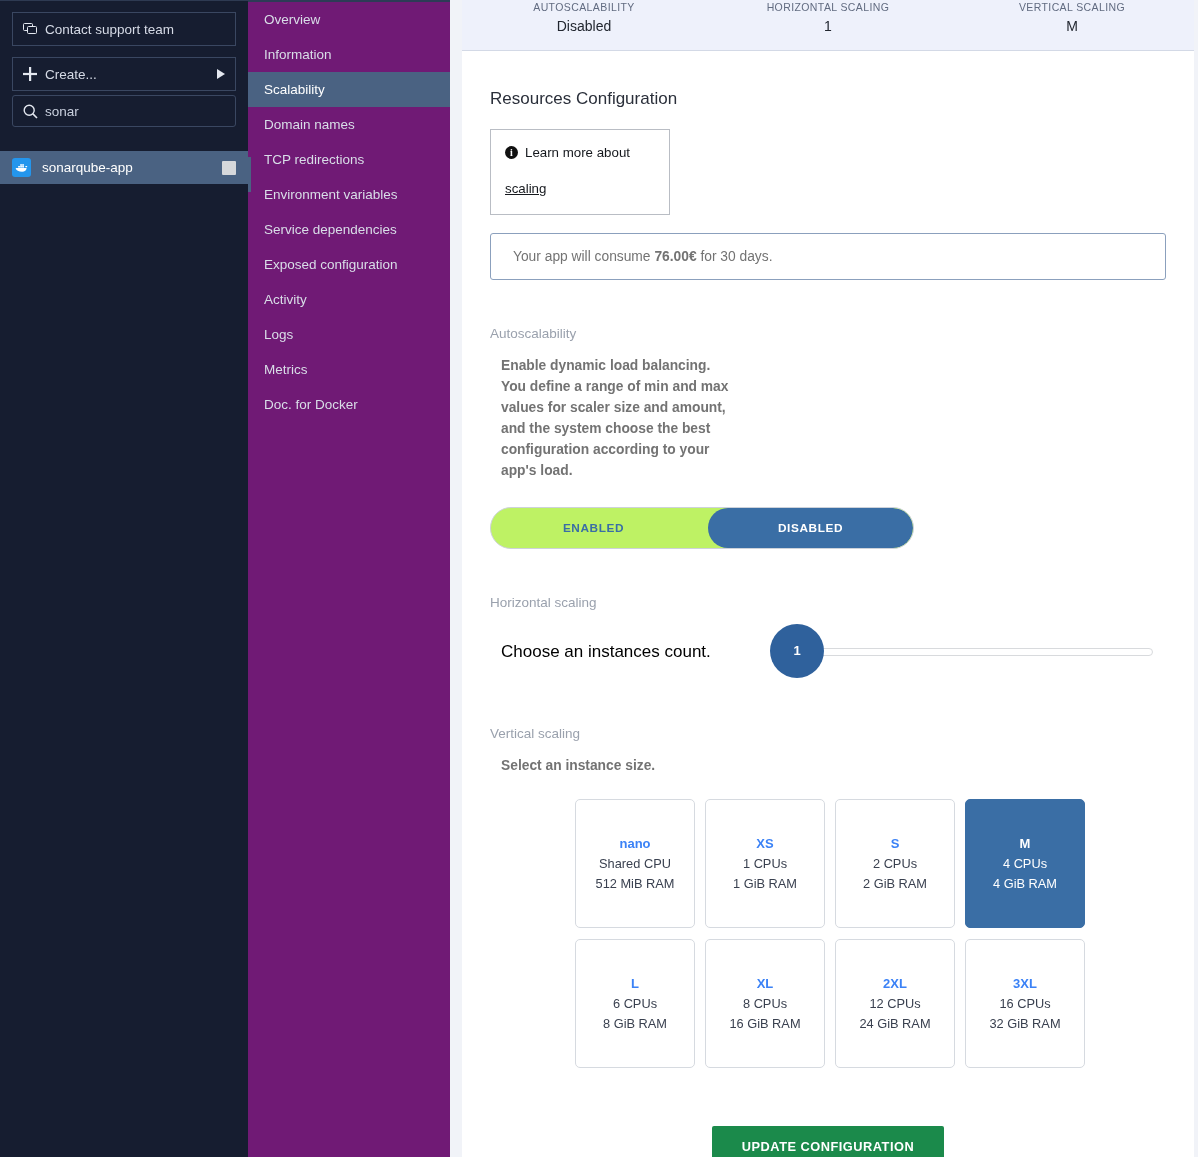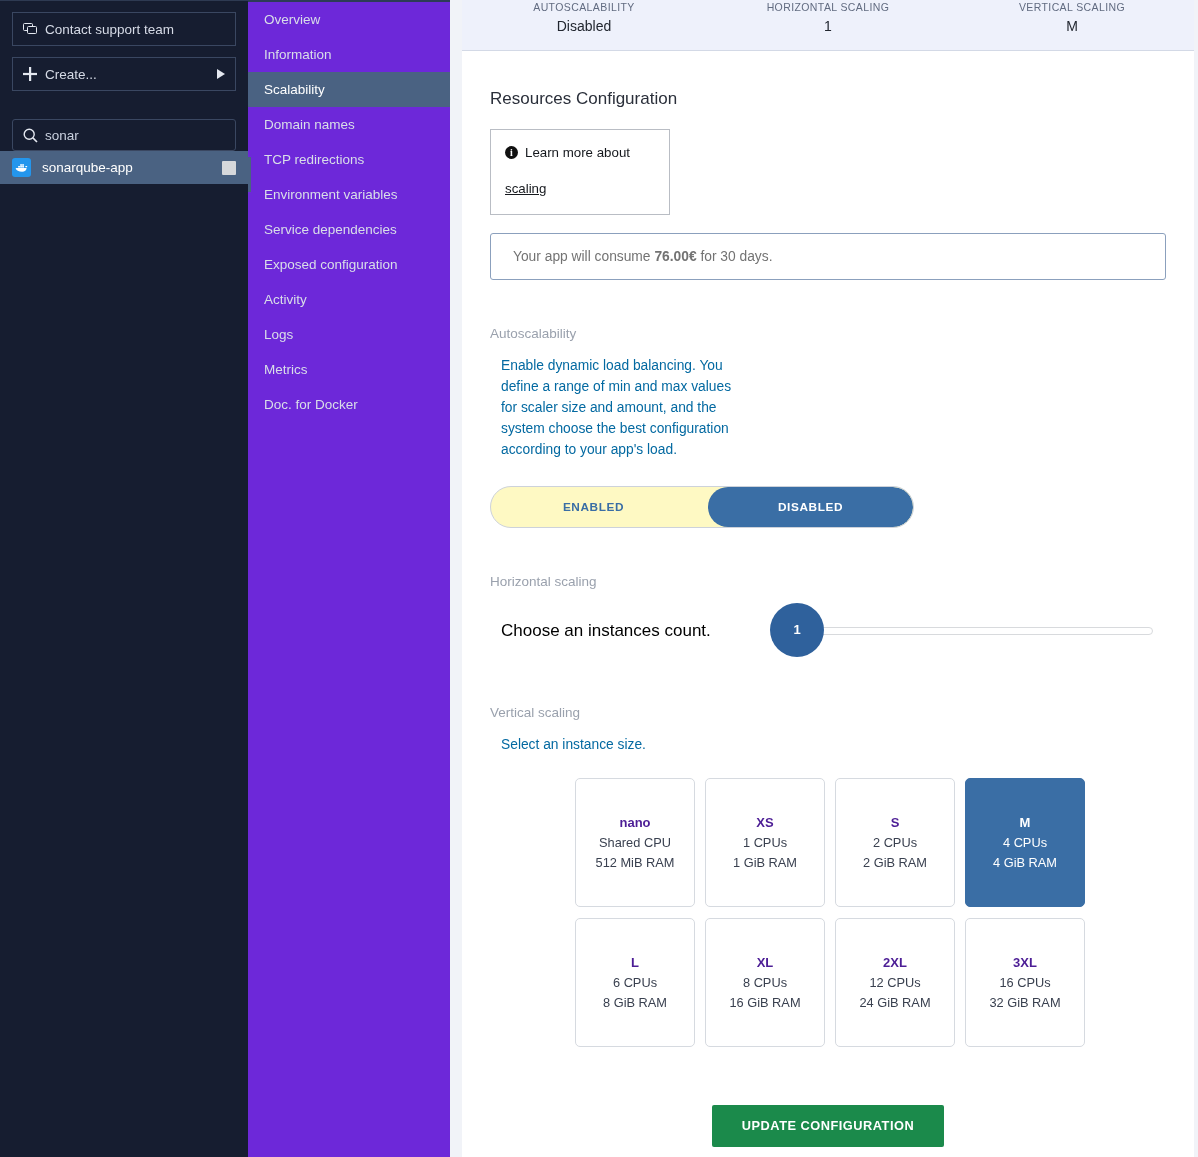--- a/index.html
+++ b/index.html
@@ -38,21 +38,21 @@
     border-left: 8px solid #e4e8f0;
     border-top: 5.5px solid transparent;
     border-bottom: 5.5px solid transparent;
   }
   .ls-search {
     height: 32px;
     border: 1px solid #3a4761;
     border-radius: 3px;
     display: flex; align-items: center;
     padding: 0 10px;
-    margin-top: 28px;
+    margin-top: 4px;
     background: transparent;
   }
   .ls-search .ico { width: 22px; display:flex; align-items:center; color:#e4e8f0; }
   .ls-search input {
     flex: 1; border: none; outline: none; background: transparent;
     color: #c9d0de; font-size: 13.5px;
     font-family: "Liberation Sans", sans-serif;
   }
   .ls-app {
     position: absolute;
@@ -72,21 +72,21 @@
   .ls-app .name {
     flex: 1; color: #ffffff; font-size: 13.5px; margin-left: 11px;
   }
   .ls-app .sq {
     width: 14px; height: 14px; background: #d6d8db; border-radius: 1px;
   }
 
   
   .nav-sidebar {
     width: 202px; flex: 0 0 202px;
-    background: #6d28d9;
+    background: #701a75;
     border-top: 2px solid #2d3b56;
     position: relative;
   }
   .nav-item {
     height: 35px;
     display: flex; align-items: center;
     padding: 0 0 0 16px;
     color: #d9dee8;
     font-size: 13.5px;
     cursor: pointer;
@@ -156,31 +156,32 @@
     font-size: 13.8px; color: #737373;
   }
   .alert-box b { font-weight: bold; }
 
   .group { margin-top: 46px; }
   .group-label {
     font-size: 13.5px; color: #9aa1ad; font-weight: 400;
   }
   .group-desc {
     margin-top: 15px; padding-left: 11px;
-    font-size: 13.8px; color: #0369a1; line-height: 1.52;
+    font-size: 13.8px; color: #737373; line-height: 1.52;
     max-width: 248px;
+    font-weight: bold;
   }
 
   .toggle {
     margin-top: 25px; margin-left: 0;
     width: 424px; height: 42px;
     border: 1px solid #cdd2da;
     border-radius: 21px;
     display: flex; overflow: hidden;
-    background: #fef9c3;
+    background: #bef264;
     gap: 12px;
   }
   .toggle .opt {
     flex: 1; display: flex; align-items: center; justify-content: center;
     font-size: 11.8px; font-weight: bold; letter-spacing: .6px;
     color: #3a6ea5; cursor: pointer;
   }
   .toggle .opt.sel {
     background: #3a6ea5; color: #fff; border-radius: 21px;
   }
@@ -210,21 +211,21 @@
   .sizes { margin-top: 22px; padding-left: 85px; }
   .size-row { display: flex; gap: 10px; margin-bottom: 11px; }
   .size-card {
     width: 120px; height: 129px;
     border: 1px solid #d6dae0; border-radius: 5px;
     background: #fff;
     display: flex; flex-direction: column; align-items: center;
     padding-top: 36px;
     cursor: pointer;
   }
-  .size-card .nm { font-size: 13px; font-weight: bold; color: #4c1d95; }
+  .size-card .nm { font-size: 13px; font-weight: bold; color: #3b82f6; }
   .size-card .ln { font-size: 12.8px; color: #3a4150; margin-top: 5px; text-align: center; }
   .size-card.sel {
     background: #3a6ea5; border-color: #3a6ea5;
   }
   .size-card.sel .nm, .size-card.sel .ln { color: #ffffff; }
 
   .submit-wrap { display: flex; justify-content: center; margin-top: 58px; padding-bottom: 28px; }
   .submit-btn {
     background: #1b8a4b; color: #fff;
     border: none; border-radius: 2px;

